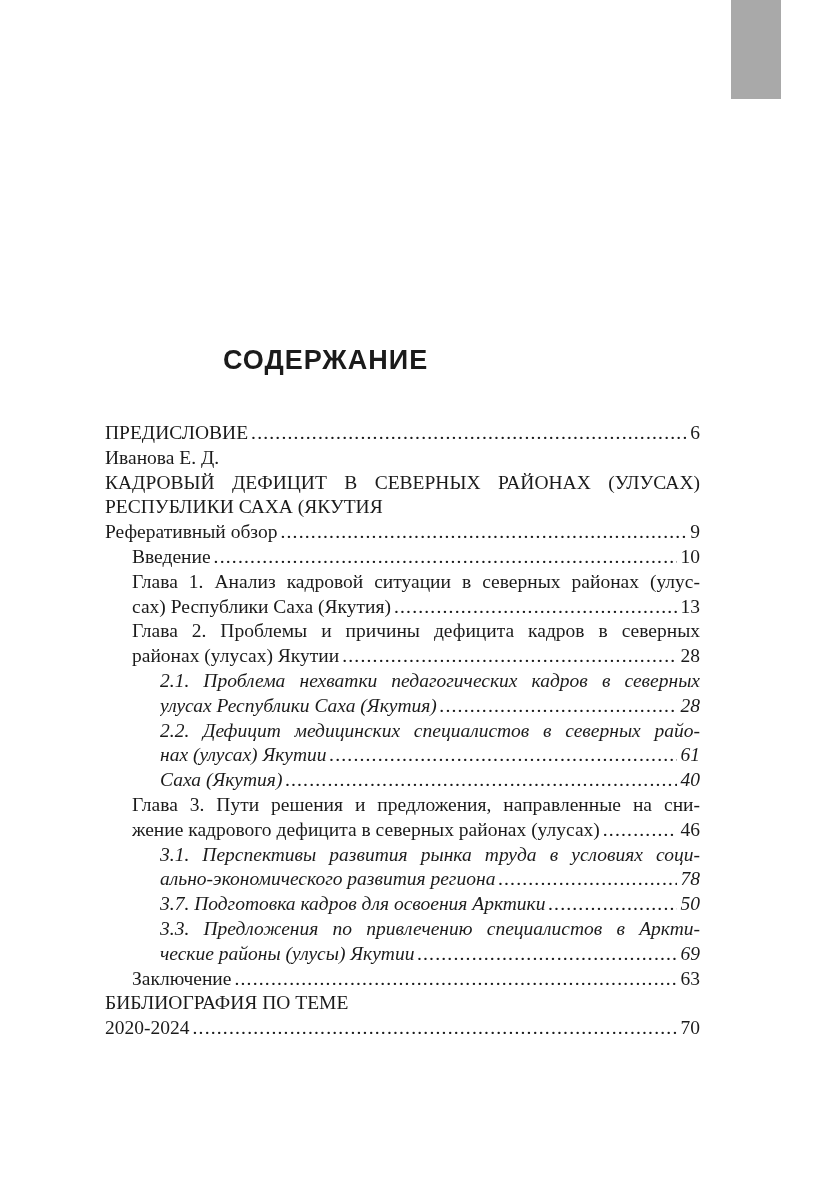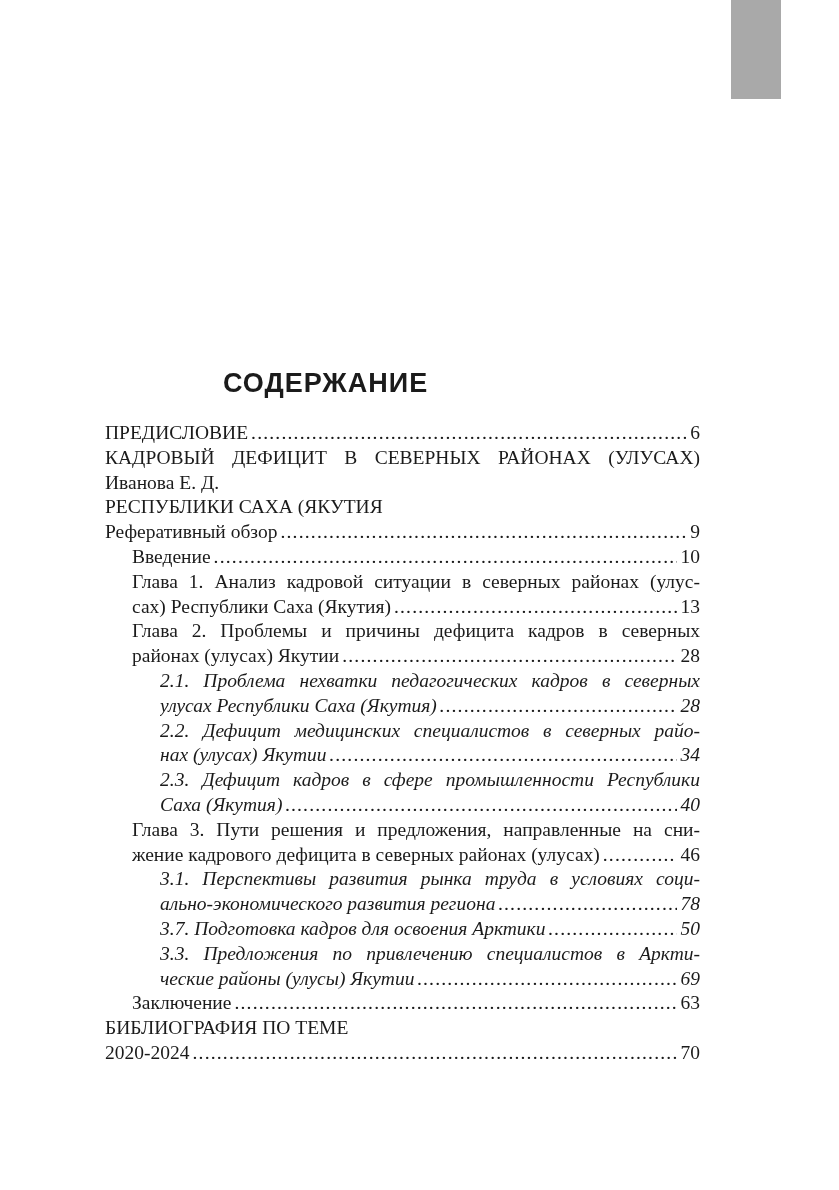--- a/index.html
+++ b/index.html
@@ -20,21 +20,21 @@
     position: absolute;
     top: 0;
     right: 58px;
     width: 50px;
     height: 99px;
     background: #a9a9a9;
   }
   .doc-title {
     position: absolute;
     left: 223px;
-    top: 350px;
+    top: 327px;
     font-family: "Liberation Sans", sans-serif;
     font-weight: 700;
     font-size: 27px;
     line-height: 30px;
     letter-spacing: 1px;
     color: #1b1b1b;
   }
   .toc {
     position: absolute;
     left: 105px;
@@ -81,25 +81,25 @@
 
 <div class="page">
   <div class="corner-block"></div>
   <h1 class="doc-title">СОДЕРЖАНИЕ</h1>
   <div class="toc">
       <div class="toc-line indent-0">
         <span class="toc-text">ПРЕДИСЛОВИЕ</span>
         <span class="toc-dots">..........................................................................................................................................................................</span>
         <span class="toc-page">6</span>
       </div>
+      <div class="toc-line indent-0">
+        <span class="toc-text">Иванова Е. Д.</span>
+      </div>
       <div class="toc-line indent-0 justify">
         <span class="toc-text">КАДРОВЫЙ ДЕФИЦИТ В СЕВЕРНЫХ РАЙОНАХ (УЛУСАХ)</span>
-      </div>
-      <div class="toc-line indent-0">
-        <span class="toc-text">Иванова Е. Д.</span>
       </div>
       <div class="toc-line indent-0">
         <span class="toc-text">РЕСПУБЛИКИ САХА (ЯКУТИЯ</span>
       </div>
       <div class="toc-line indent-0">
         <span class="toc-text">Реферативный обзор</span>
         <span class="toc-dots">..........................................................................................................................................................................</span>
         <span class="toc-page">9</span>
       </div>
       <div class="toc-line indent-1">
@@ -130,24 +130,21 @@
         <span class="toc-text">улусах Республики Саха (Якутия)</span>
         <span class="toc-dots">..........................................................................................................................................................................</span>
         <span class="toc-page">28</span>
       </div>
       <div class="toc-line indent-2 justify">
         <span class="toc-text">2.2. Дефицит медицинских специалистов в северных райо-</span>
       </div>
       <div class="toc-line indent-2">
         <span class="toc-text">нах (улусах) Якутии</span>
         <span class="toc-dots">..........................................................................................................................................................................</span>
-        <span class="toc-page">34</span>
-      </div>
-      <div class="toc-line indent-2 justify">
-        <span class="toc-text">2.3. Дефицит кадров в сфере промышленности Республики</span>
+        <span class="toc-page">61</span>
       </div>
       <div class="toc-line indent-2">
         <span class="toc-text">Саха (Якутия)</span>
         <span class="toc-dots">..........................................................................................................................................................................</span>
         <span class="toc-page">40</span>
       </div>
       <div class="toc-line indent-1 justify">
         <span class="toc-text">Глава 3. Пути решения и предложения, направленные на сни-</span>
       </div>
       <div class="toc-line indent-1">

